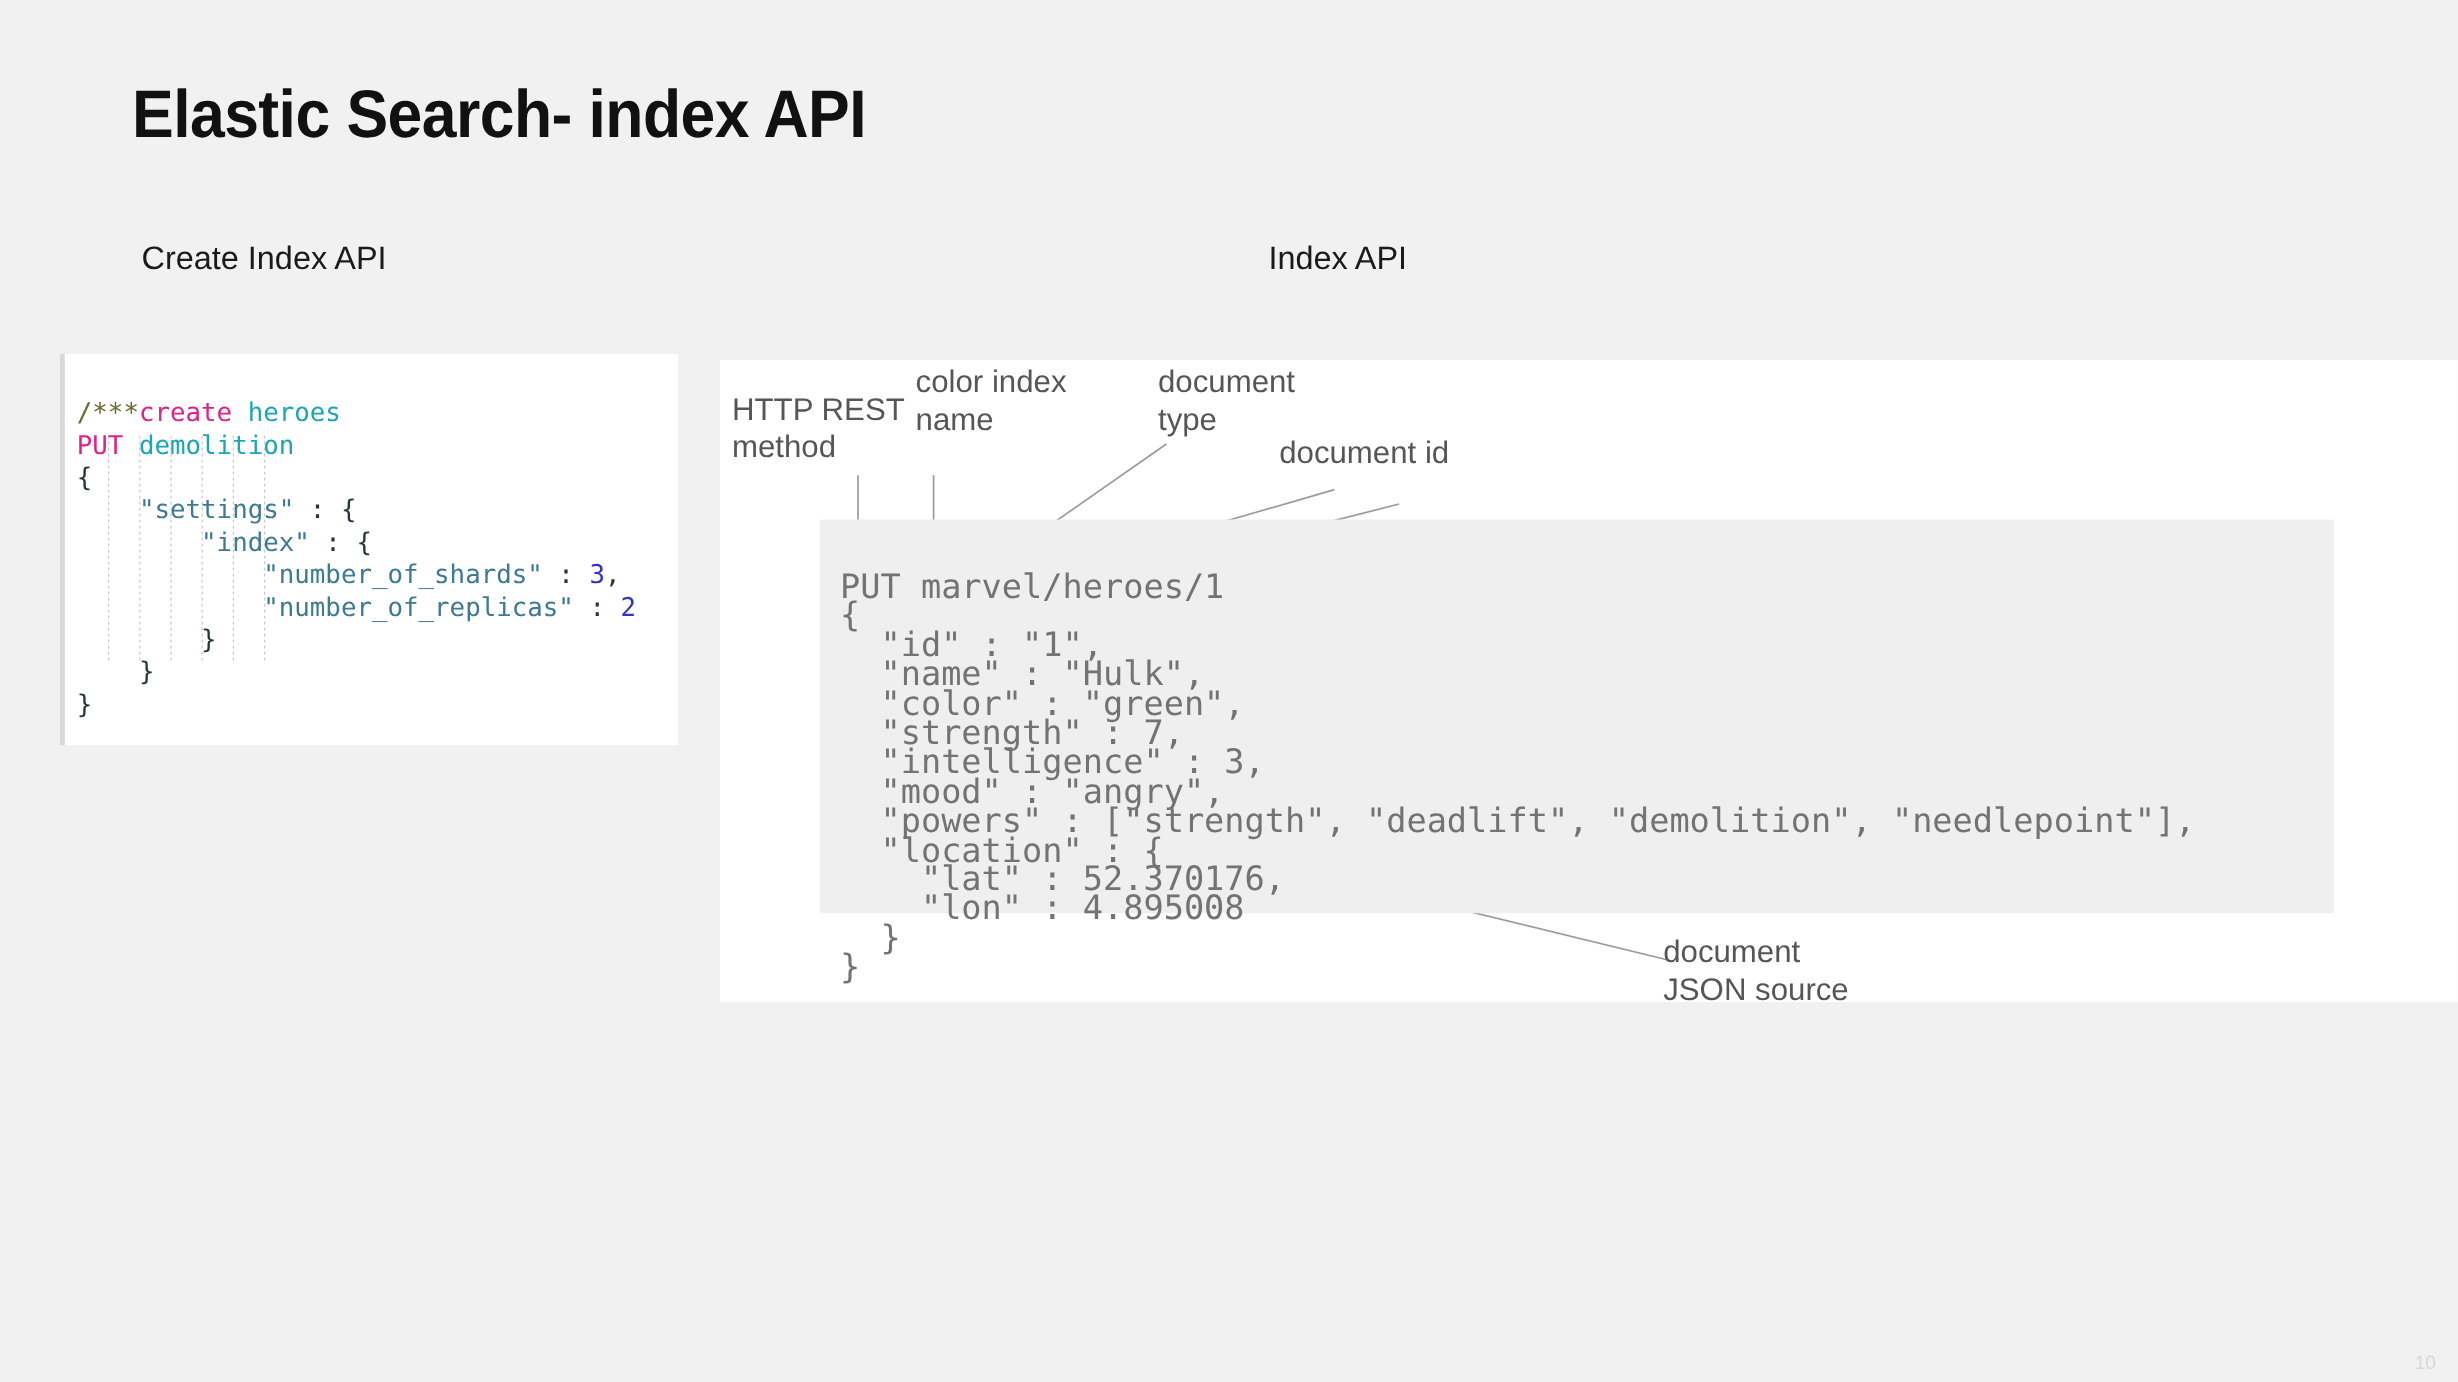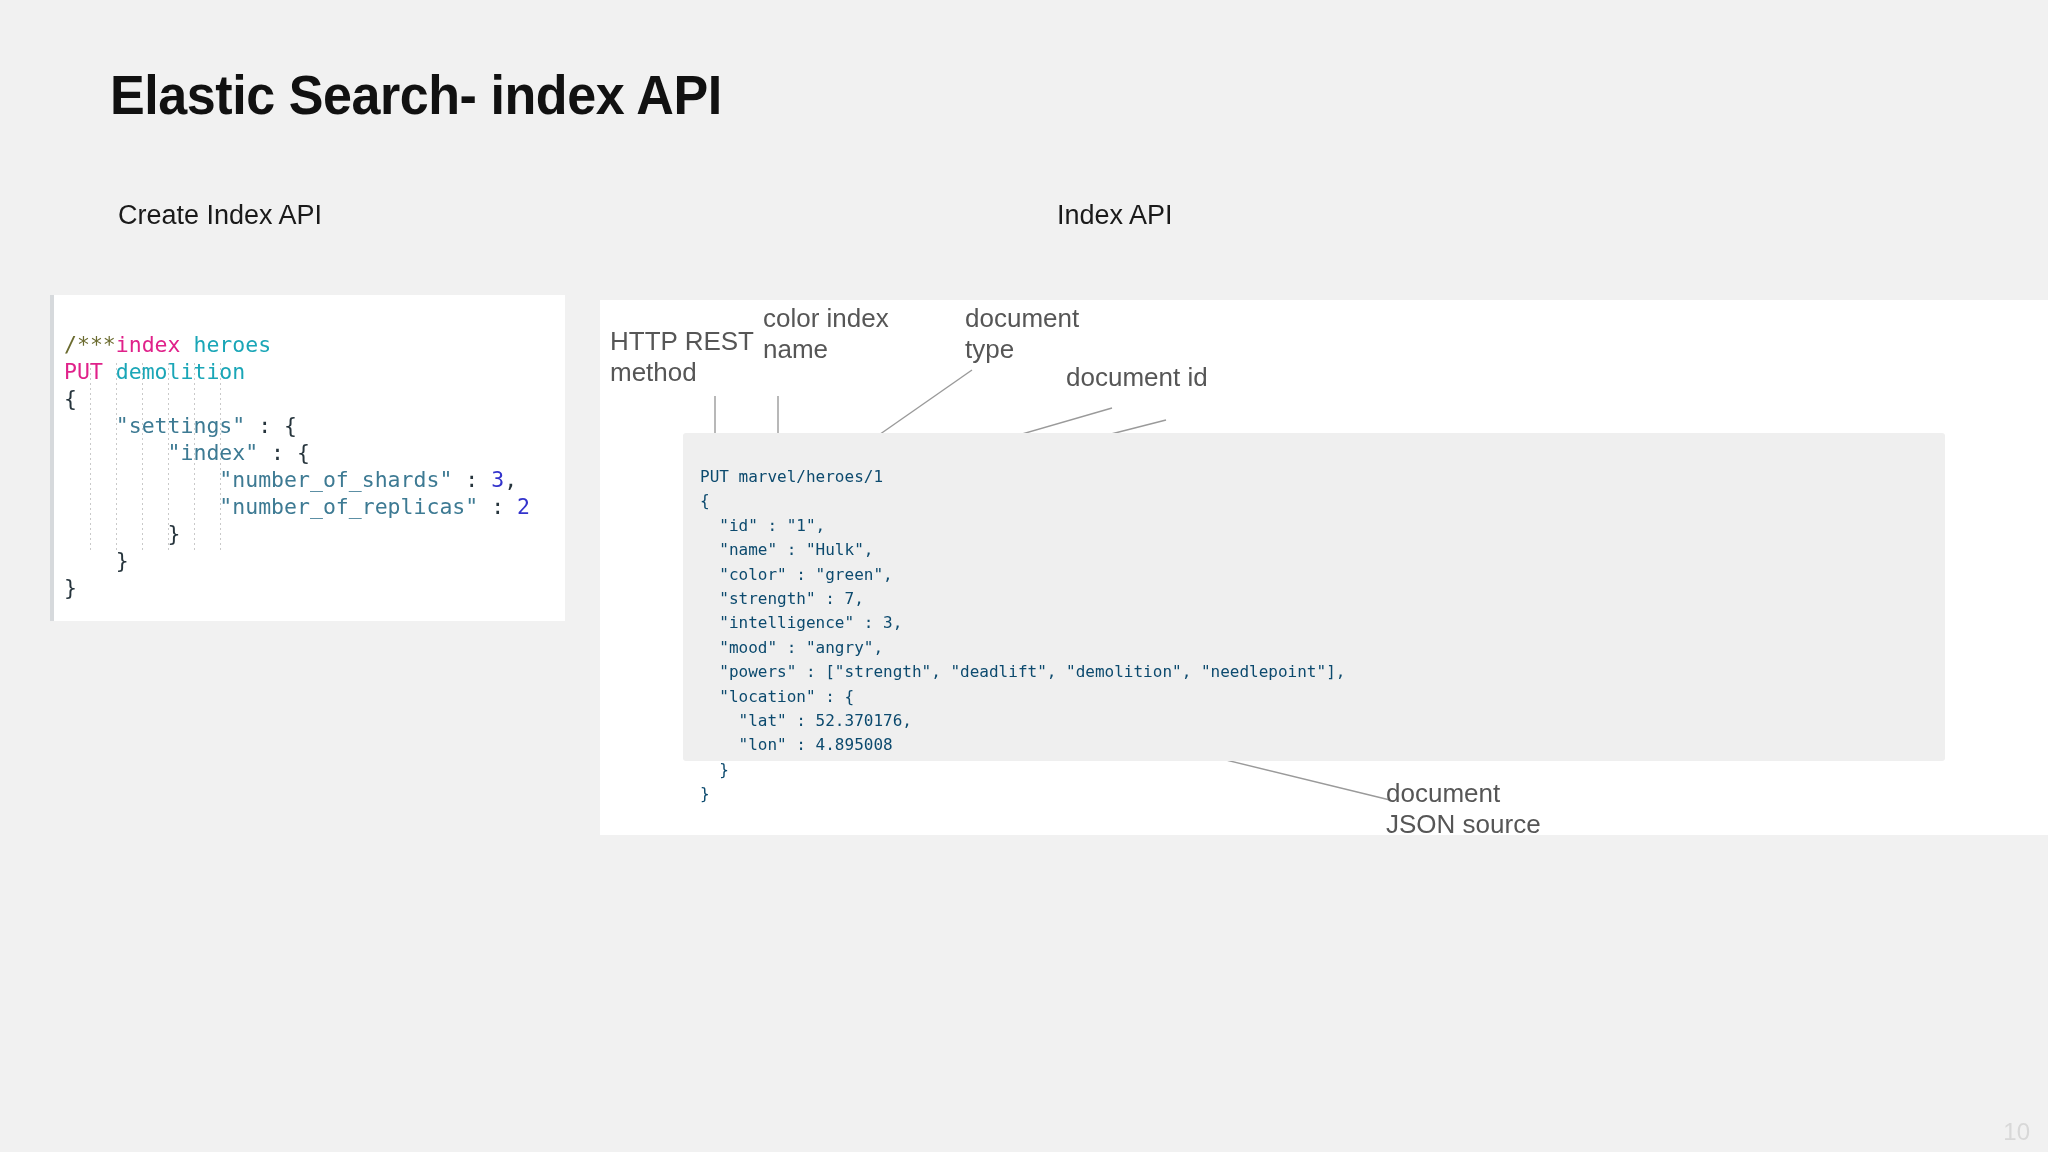--- a/index.html
+++ b/index.html
@@ -72,48 +72,48 @@
   #arrows{position:absolute;left:0;top:0;width:1440px;height:535px;}
 
   
   #doc-code-block{
     position:absolute;left:83px;top:133px;width:1262px;height:328px;
     background:#efefef;border-radius:3px;
   }
   #doc-code{
     position:absolute;left:17px;top:16px;
     font-family:"DejaVu Sans Mono","Liberation Mono",monospace;
-    font-size:16px;line-height:24.4px;color:#0c4a6e;white-space:pre;
+    font-size:28px;line-height:24.4px;color:#737373;white-space:pre;
   }
 
   
   #page-number{
     position:absolute;right:18px;bottom:6px;
-    font-size:24px;color:#d8d8d8;
+    font-size:16px;color:#d8d8d8;
   }
 </style>
 </head>
 <body>
 
 <div id="slide-title">Elastic Search- index API</div>
 
 <div class="section-caption" id="caption-create">Create Index API</div>
 <div class="section-caption" id="caption-index">Index API</div>
 
 <div id="create-index-card">
   <div class="gutter"></div>
   <div class="indent-guides">
     <i style="left:26px"></i>
       <i style="left:52px"></i>
       <i style="left:78px"></i>
     <i style="left:104px"></i>
       <i style="left:130px"></i>
       <i style="left:156px"></i>
   </div>
-  <pre id="create-index-code"><span class="tok-comment">/***</span><span class="tok-kw">index </span><span class="tok-ident">heroes</span>
+  <pre id="create-index-code"><span class="tok-comment">/***</span><span class="tok-kw">create </span><span class="tok-ident">heroes</span>
 <span class="tok-kw">PUT </span><span class="tok-ident">demolition</span>
 <span class="tok-punct">{</span>
 <span class="tok-punct">    </span><span class="tok-key">"settings"</span><span class="tok-punct"> : {</span>
 <span class="tok-punct">        </span><span class="tok-key">"index"</span><span class="tok-punct"> : {</span>
 <span class="tok-punct">            </span><span class="tok-key">"number_of_shards"</span><span class="tok-punct"> : </span><span class="tok-num">3</span><span class="tok-punct">,</span>
 <span class="tok-punct">            </span><span class="tok-key">"number_of_replicas"</span><span class="tok-punct"> : </span><span class="tok-num">2</span>
 <span class="tok-punct">        }</span>
 <span class="tok-punct">    }</span>
 <span class="tok-punct">}</span></pre>
 </div>

